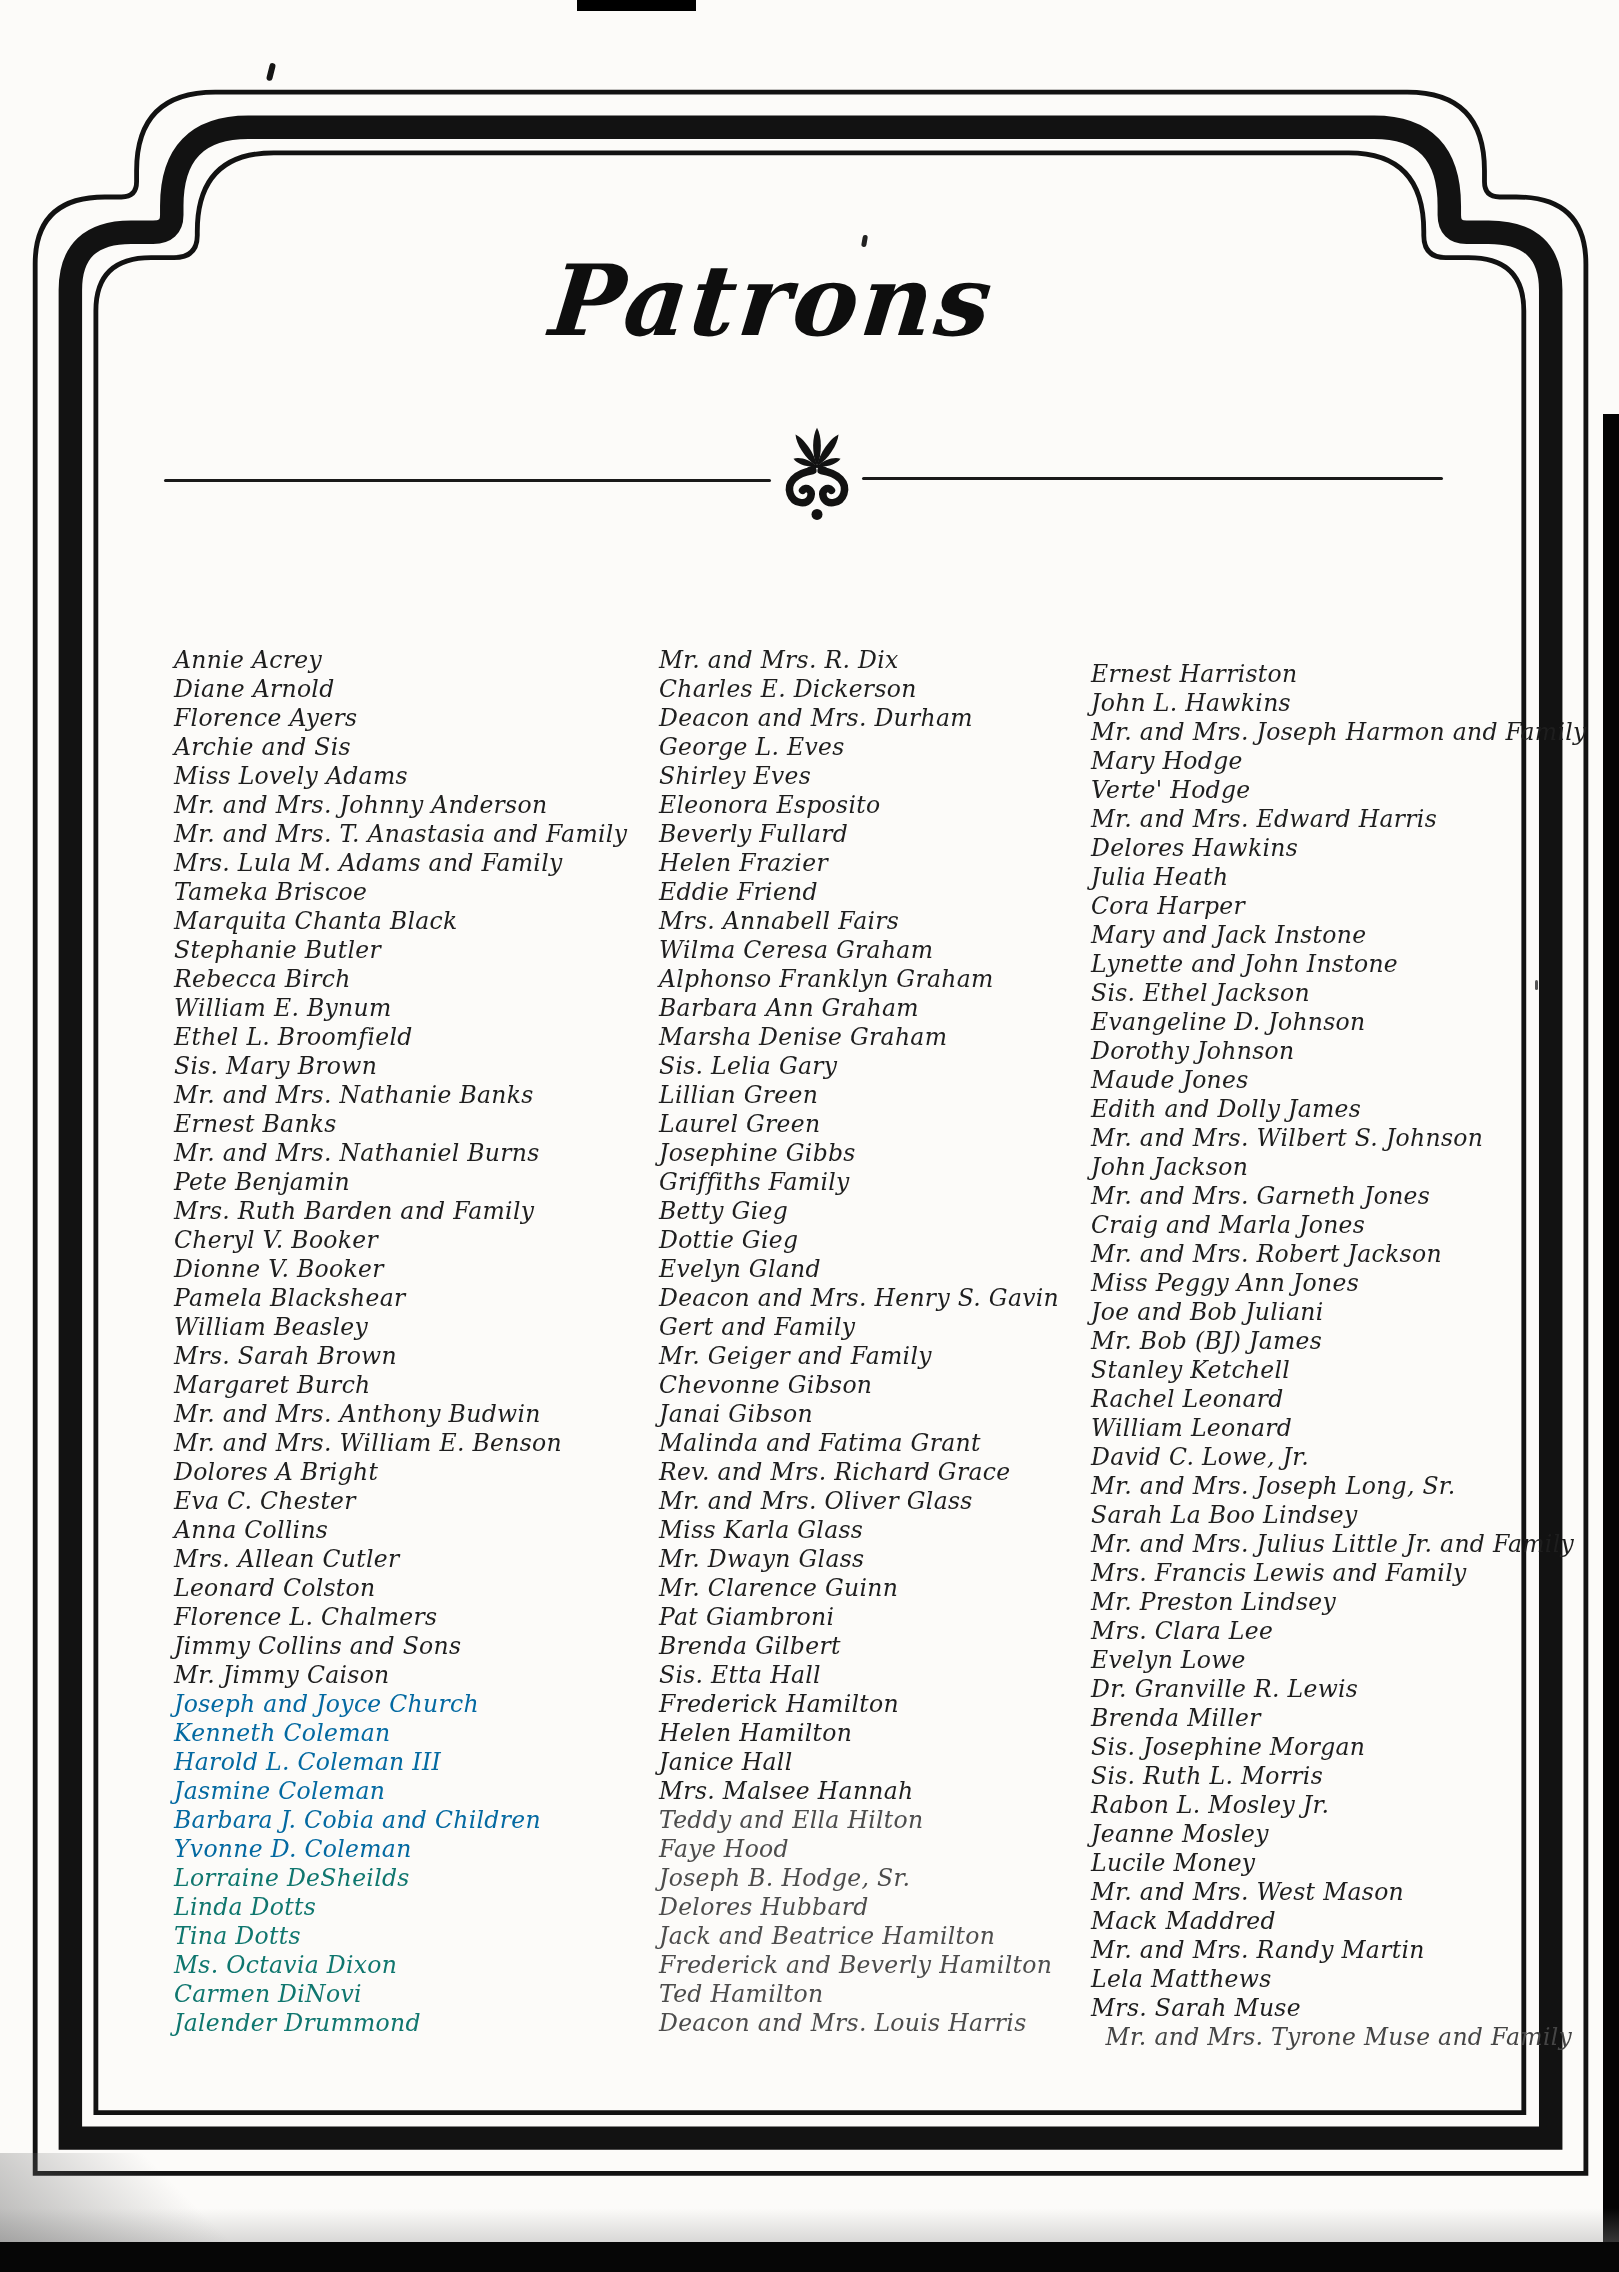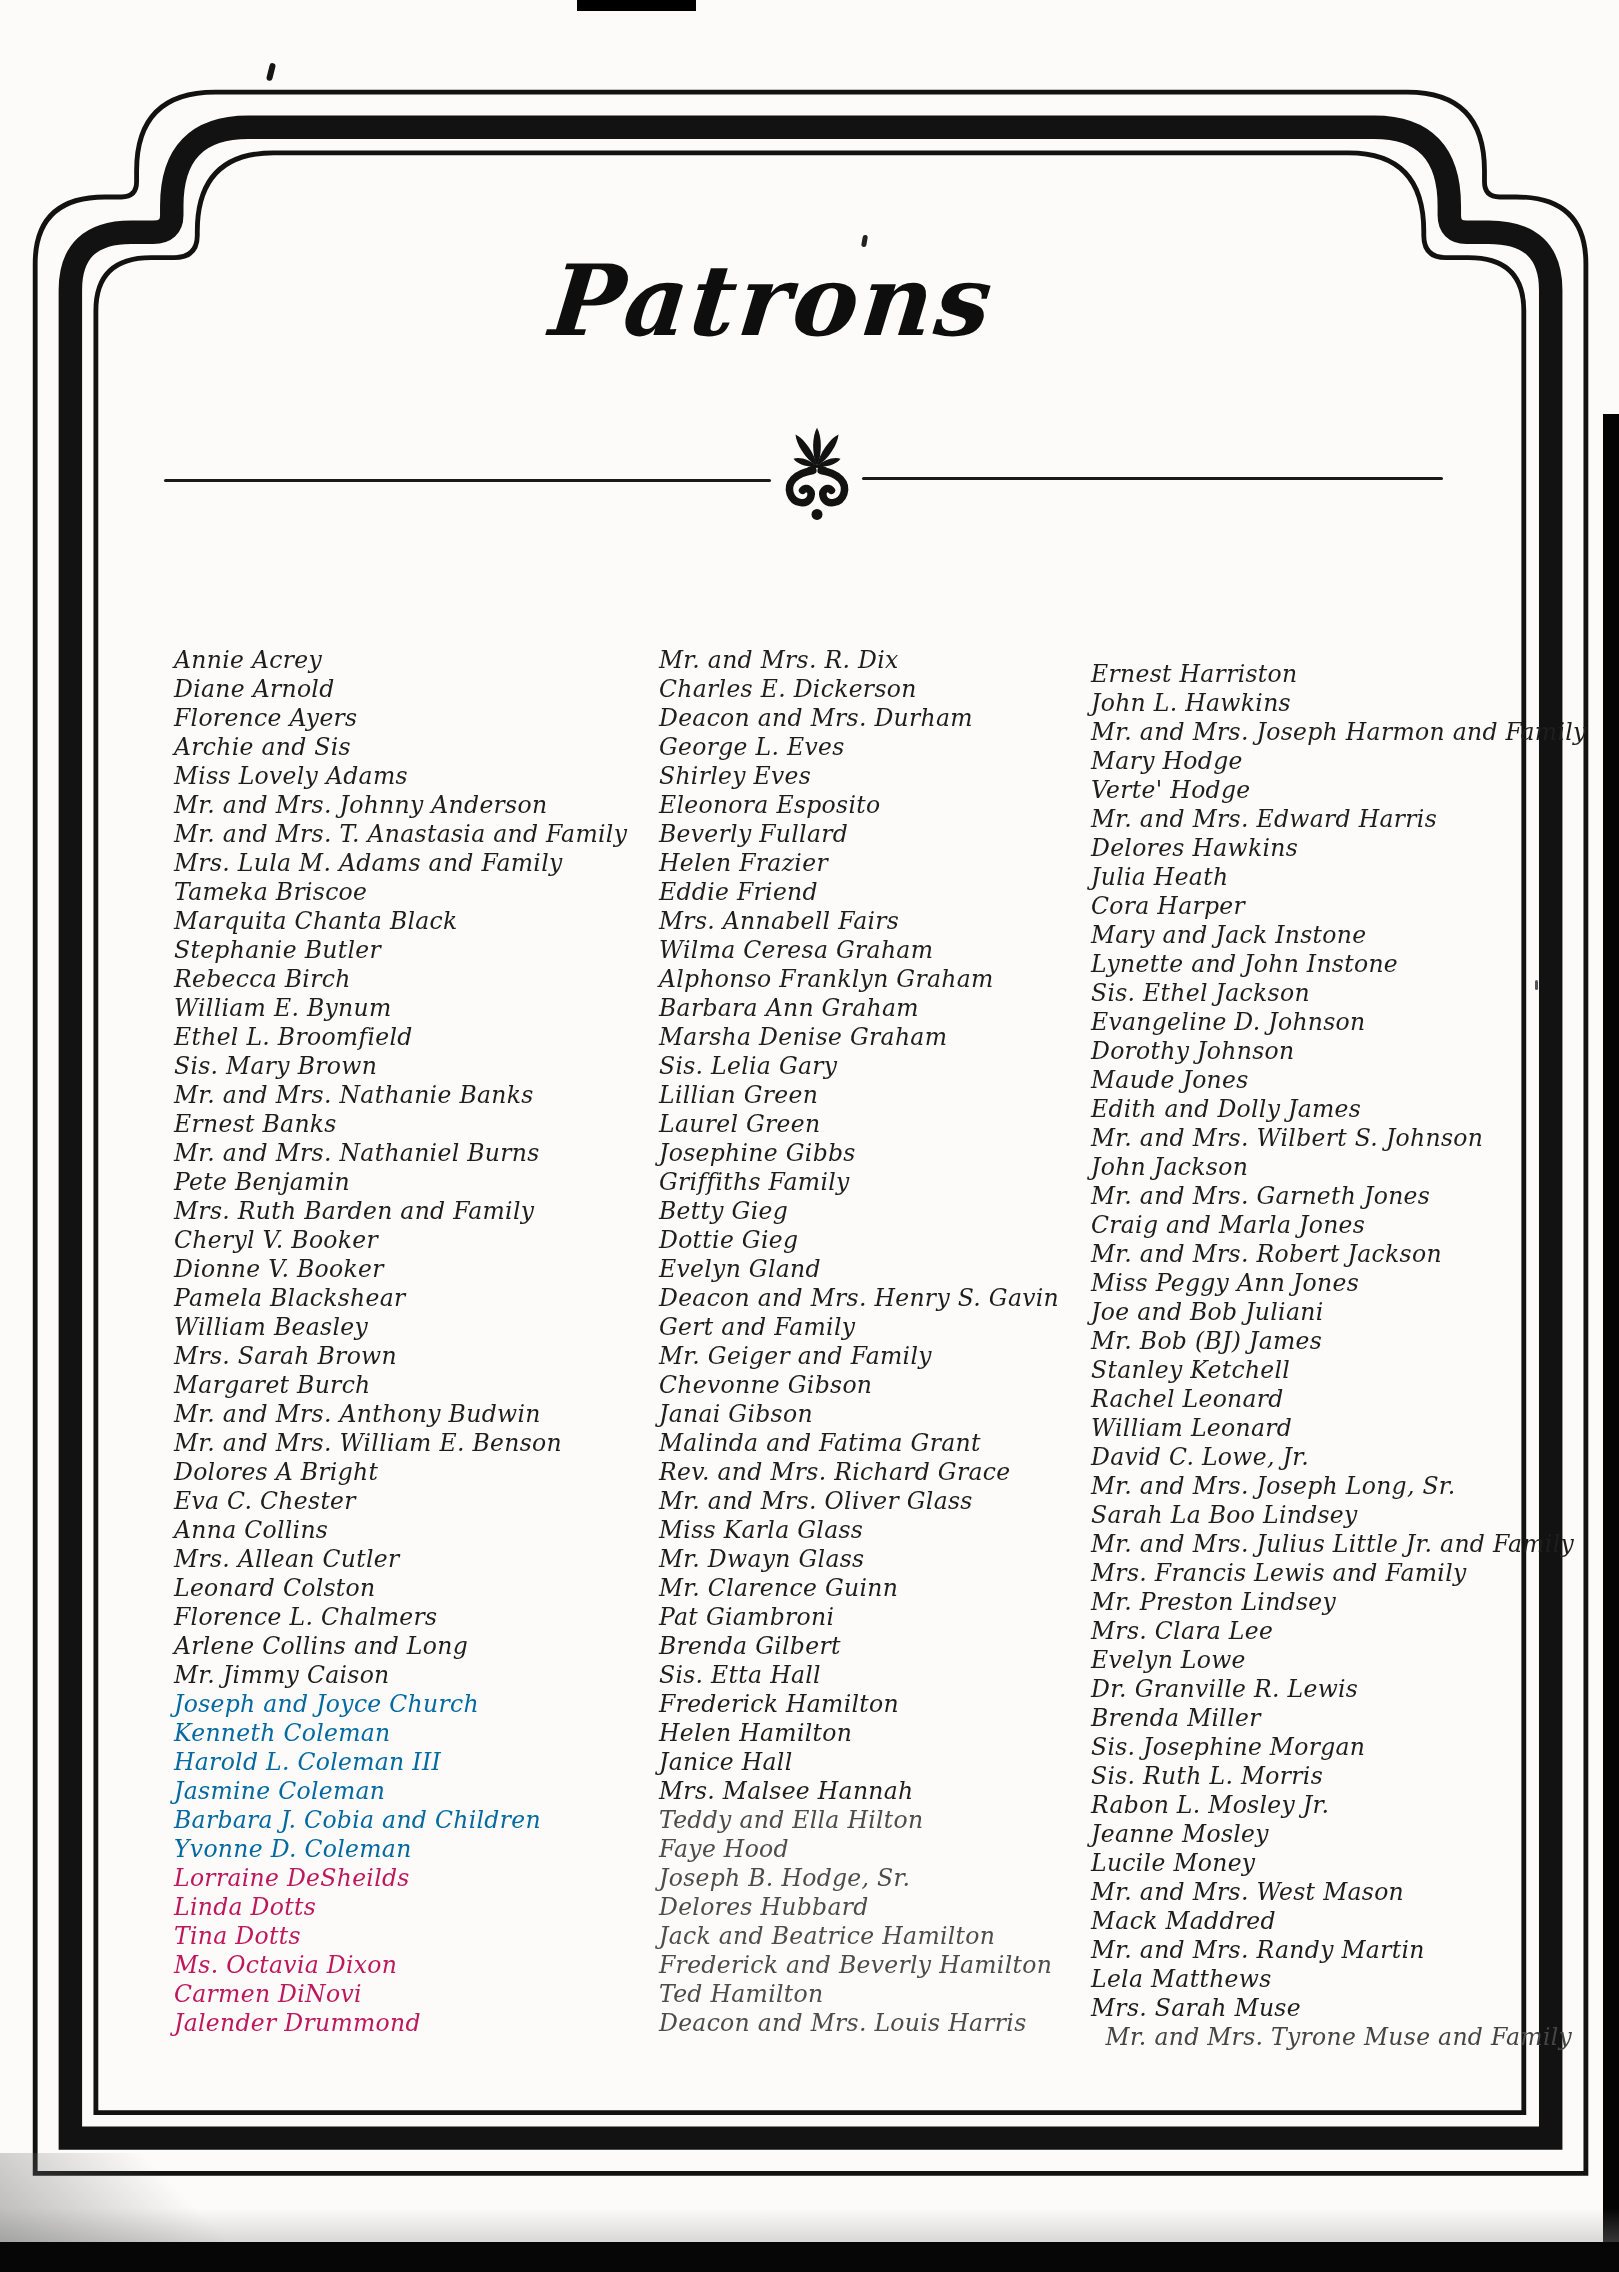--- a/index.html
+++ b/index.html
@@ -40,21 +40,21 @@
     font-size:23.5px;
     line-height:29px;
     color:#1e1e1e;
     letter-spacing:0.3px;
   }
   .col-1{left:174px;top:646px;}
   .col-2{left:659px;top:646px;}
   .col-3{left:1091px;top:660px;}
   
   .col-1 .name-row:nth-child(n+37){color:#0369a1;}
-  .col-1 .name-row:nth-child(n+43){color:#be185d;}
+  .col-1 .name-row:nth-child(n+43){color:#0f766e;}
   .col-2 .name-row:nth-child(n+41){color:#4c4c4c;font-style:italic;}
   .col-3 .name-row:nth-child(48){color:#454545;text-align:center;}
 
   
   .artifact{position:absolute;}
   .top-bar{left:577px;top:0;width:119px;height:11px;background:#000;}
   .bottom-bar{left:0;top:2242px;width:1619px;height:30px;background:#060606;}
   .bottom-gray{left:0;top:2208px;width:1619px;height:34px;
     background:linear-gradient(to bottom,rgba(255,255,255,0),rgba(150,150,150,0.35));}
   .shadow-bl{left:0;top:2153px;width:428px;height:90px;
@@ -131,21 +131,21 @@
       <div class="name-row">Mrs. Sarah Brown</div>
       <div class="name-row">Margaret Burch</div>
       <div class="name-row">Mr. and Mrs. Anthony Budwin</div>
       <div class="name-row">Mr. and Mrs. William E. Benson</div>
       <div class="name-row">Dolores A Bright</div>
       <div class="name-row">Eva C. Chester</div>
       <div class="name-row">Anna Collins</div>
       <div class="name-row">Mrs. Allean Cutler</div>
       <div class="name-row">Leonard Colston</div>
       <div class="name-row">Florence L. Chalmers</div>
-      <div class="name-row">Arlene Collins and Long</div>
+      <div class="name-row">Jimmy Collins and Sons</div>
       <div class="name-row">Mr. Jimmy Caison</div>
       <div class="name-row">Joseph and Joyce Church</div>
       <div class="name-row">Kenneth Coleman</div>
       <div class="name-row">Harold L. Coleman III</div>
       <div class="name-row">Jasmine Coleman</div>
       <div class="name-row">Barbara J. Cobia and Children</div>
       <div class="name-row">Yvonne D. Coleman</div>
       <div class="name-row">Lorraine DeSheilds</div>
       <div class="name-row">Linda Dotts</div>
       <div class="name-row">Tina Dotts</div>

